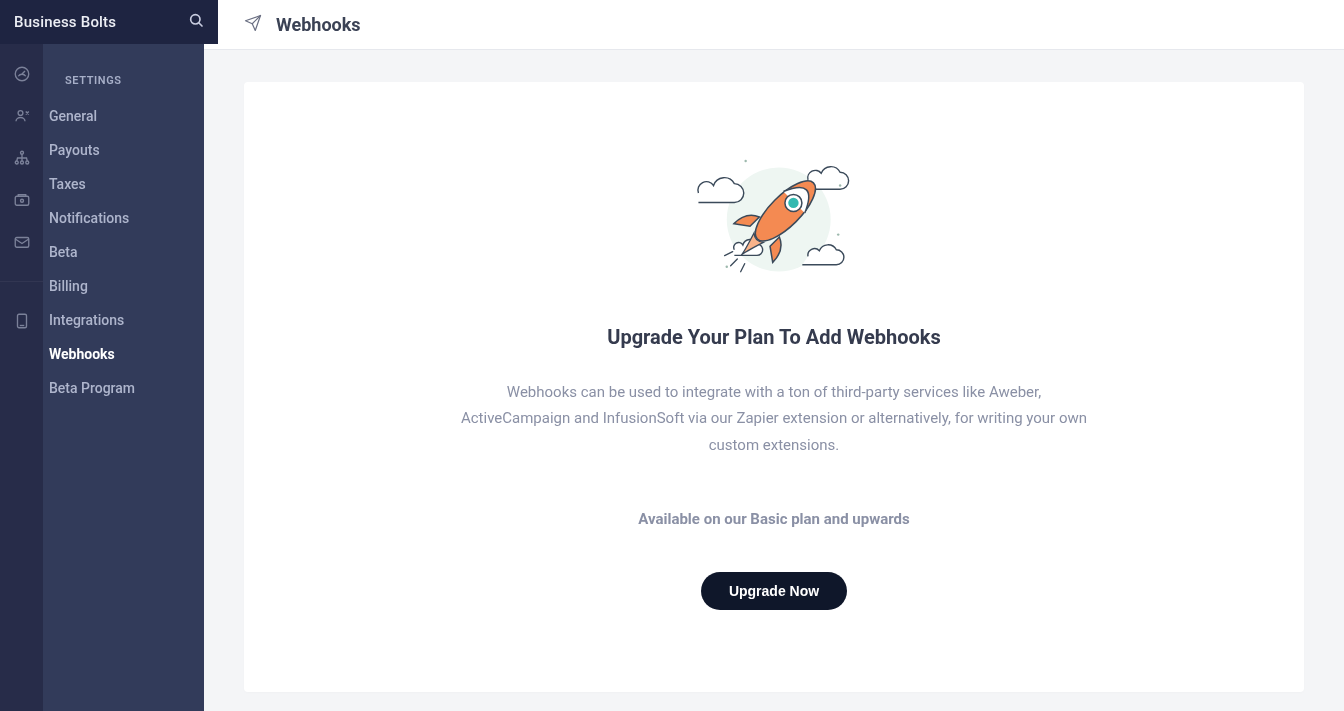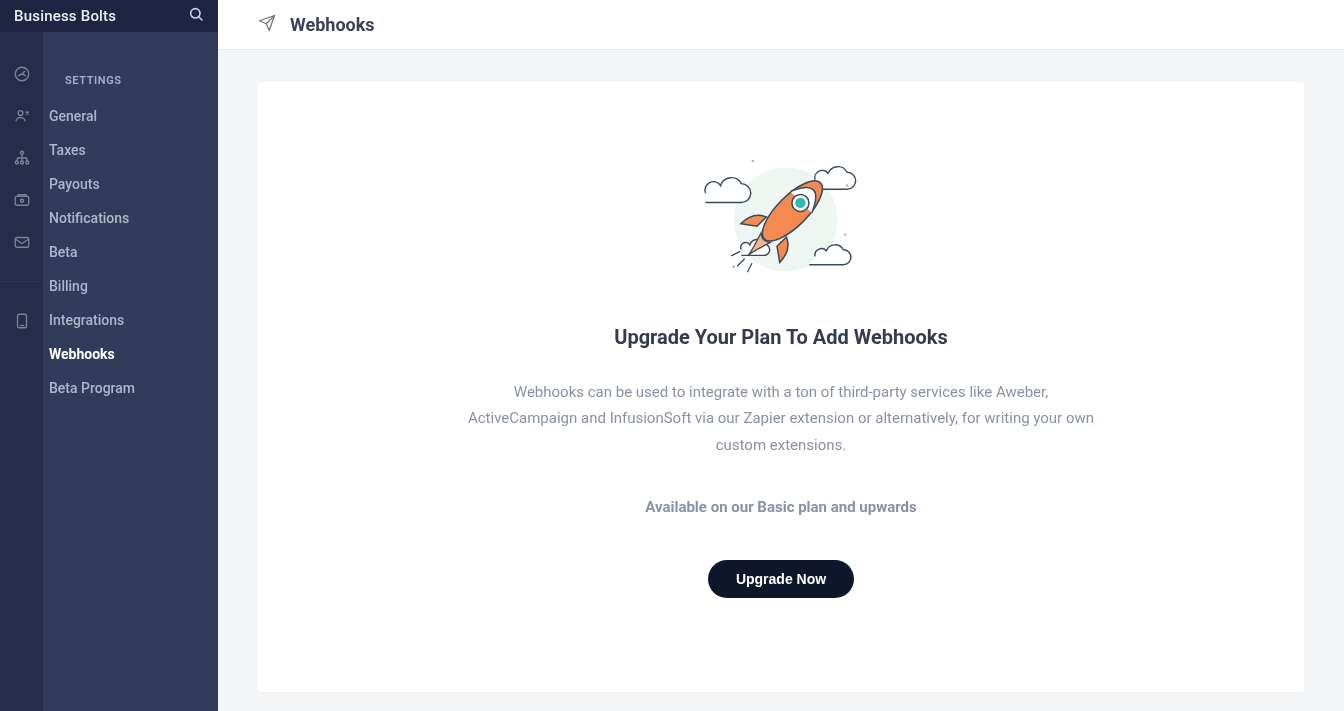--- a/index.html
+++ b/index.html
@@ -39,33 +39,33 @@
   .rail-divider {
     width: 100%;
     height: 1px;
     background: rgba(255,255,255,0.05);
     margin-top: 6px;
     margin-bottom: 6px;
   }
 
   
   .sidebar {
-    width: 175px;
+    width: 161px;
     background: #323b5a;
     display: flex;
     flex-direction: column;
     padding-top: 0;
   }
   .sidebar-header-spacer { height: 50px; }
 
   .brandbar {
     position: absolute;
     top: 0; left: 0;
     width: 218px;
-    height: 32px;
+    height: 44px;
     background: #1e2441;
     display: flex;
     align-items: center;
     justify-content: space-between;
     padding: 0 14px;
     color: #eceef4;
     text-align: center;
   }
   .brandbar .brand {
     font-size: 15px;
@@ -152,21 +152,21 @@
     color: #353b4e;
     margin-bottom: 30px;
     text-align: center;
   }
   .card-body {
     max-width: 630px;
     text-align: center;
     font-size: 15px;
     line-height: 1.75;
     color: #8a90a5;
-    margin-bottom: 40px;
+    margin-bottom: 52px;
   }
   .card-sub {
     font-size: 15px;
     font-weight: 700;
     color: #8a90a5;
     margin-bottom: 44px;
     text-align: center;
   }
   .upgrade-btn {
     background: #0f172a;
@@ -238,22 +238,22 @@
           <line x1="9" y1="18" x2="15" y2="18"></line>
         </svg>
     </div>
   </div>
 
   <div class="sidebar">
     <div class="sidebar-header-spacer"></div>
     <div class="side-section-label">SETTINGS</div>
 
     <div class="side-item"><span>General</span></div>
+    <div class="side-item"><span>Payouts</span></div>
     <div class="side-item"><span>Taxes</span></div>
-    <div class="side-item"><span>Payouts</span></div>
     <div class="side-item"><span>Notifications</span></div>
     <div class="side-item"><span>Beta</span></div>
     <div class="side-item"><span>Billing</span></div>
     <div class="side-item"><span>Integrations</span></div>
     <div class="side-item active"><span>Webhooks</span></div>
     <div class="side-item"><span>Beta Program</span></div>
   </div>
 
   <div class="main">
     <div class="topbar">

